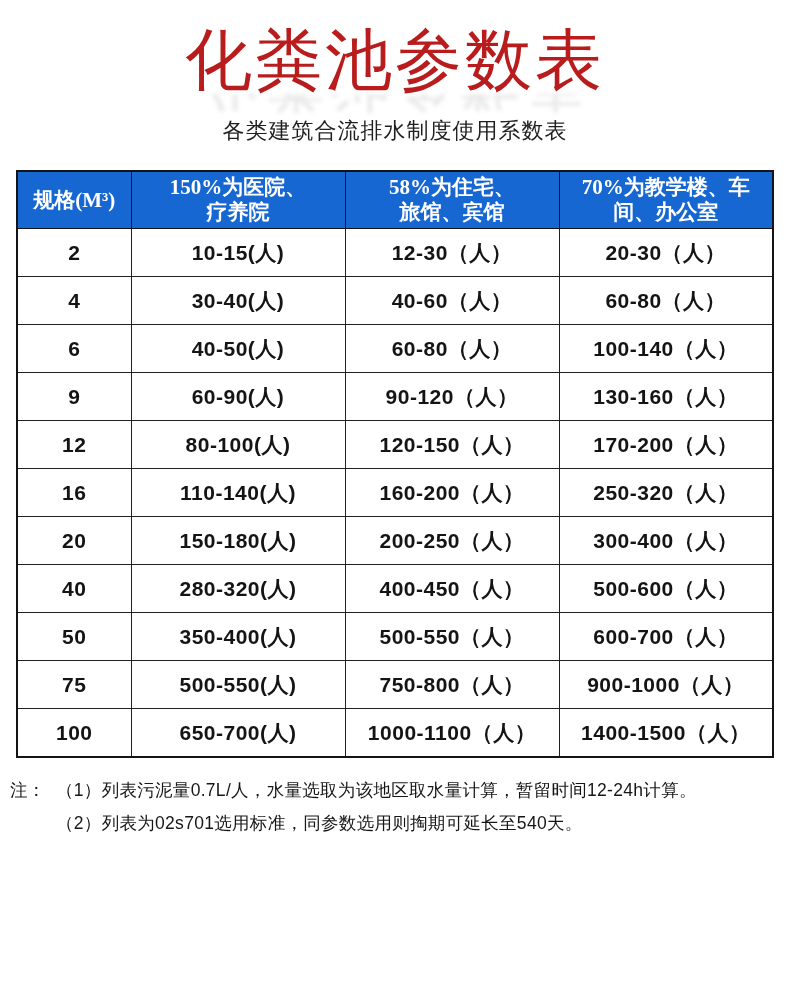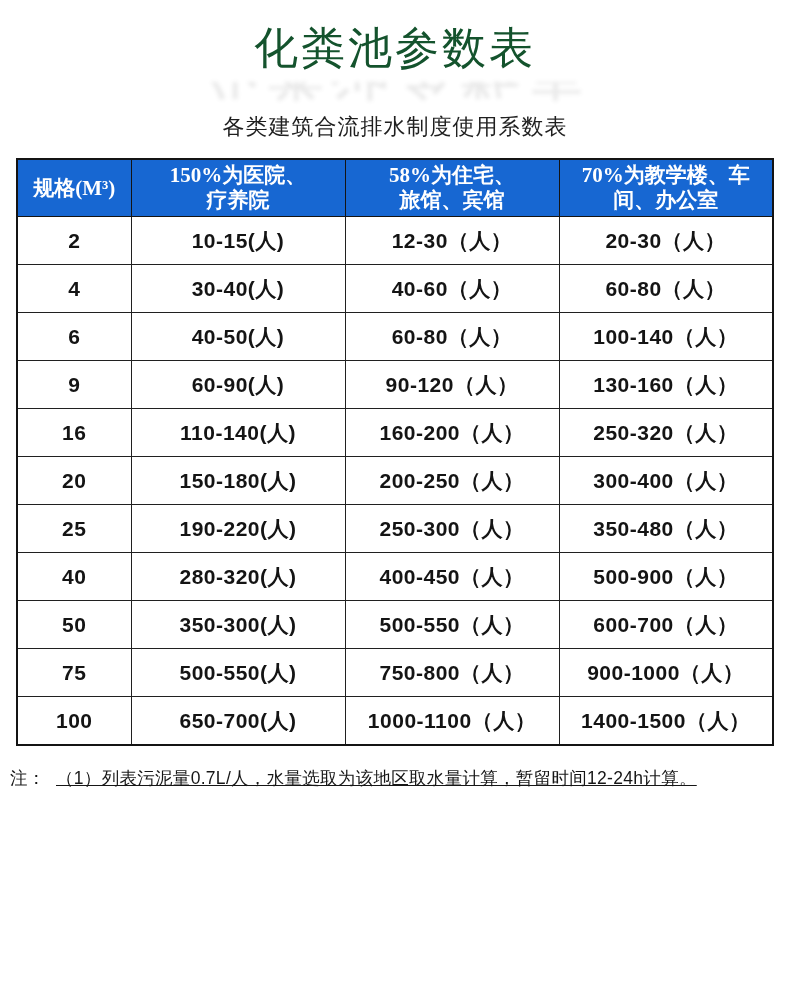--- a/index.html
+++ b/index.html
@@ -7,26 +7,26 @@
     width: 790px;
     height: 995px;
     position: relative;
     overflow: hidden;
     background: #ffffff;
     font-family: "Liberation Sans", sans-serif;
     color: #111111;
   }
   
   .title {
-    margin-top: 10px;
-    text-align: center;
-    font-size: 44px;
+    margin-top: 22px;
+    text-align: center;
+    font-size: 67px;
     font-weight: 300;
     letter-spacing: 3px;
-    color: #14532d;
+    color: #b91c1c;
     line-height: 76px;
     height: 76px;
   }
   .title-reflect-clip {
     height: 22px;
     overflow: hidden;
     margin-top: -4px;
     opacity: 0.13;
     filter: blur(2px);
     pointer-events: none;
@@ -35,31 +35,30 @@
     text-align: center;
     font-size: 62px;
     font-weight: 300;
     letter-spacing: 3px;
     color: #555;
     line-height: 70px;
     transform: scaleY(-1);
     transform-origin: center 12px;
   }
   .subtitle {
-    margin-top: 8px;
     text-align: center;
     font-size: 22px;
     letter-spacing: 1px;
     color: #1f1f1f;
     font-weight: 400;
   }
   
   table.param-table {
     width: 758px;
-    margin: 16px auto 0 auto;
+    margin: 24px auto 0 auto;
     border-collapse: collapse;
     border: 2px solid #141414;
     table-layout: fixed;
   }
   .param-table col.c1 { width: 114px; }
   .param-table col.c2 { width: 214px; }
   .param-table col.c3 { width: 214px; }
   .param-table col.c4 { width: 214px; }
   .param-table th {
     background: #1767d2;
@@ -96,21 +95,20 @@
     flex: 0 0 auto;
     width: 46px;
     line-height: 33px;
     font-weight: 400;
   }
   .notes-items { flex: 1 1 auto; }
   .note-line {
     line-height: 33px;
     font-weight: 400;
     letter-spacing: 0.3px;
-    text-decoration: underline;
   }
 </style>
 </head>
 <body>
 
 <div class="title">化粪池参数表</div>
 
 <div class="title-reflect-clip">
   <div class="title-reflect">化粪池参数表</div>
 </div>
@@ -154,46 +152,46 @@
         <td>60-80（人）</td>
         <td>100-140（人）</td>
       </tr>
       <tr>
         <td>9</td>
         <td>60-90(人)</td>
         <td>90-120（人）</td>
         <td>130-160（人）</td>
       </tr>
       <tr>
+        <td>12</td>
+        <td>80-100(人)</td>
+        <td>120-150（人）</td>
+        <td>170-200（人）</td>
+      </tr>
+      <tr>
         <td>16</td>
         <td>110-140(人)</td>
         <td>160-200（人）</td>
         <td>250-320（人）</td>
       </tr>
       <tr>
         <td>20</td>
         <td>150-180(人)</td>
         <td>200-250（人）</td>
         <td>300-400（人）</td>
       </tr>
       <tr>
-        <td>25</td>
-        <td>190-220(人)</td>
-        <td>250-300（人）</td>
-        <td>350-480（人）</td>
-      </tr>
-      <tr>
         <td>40</td>
         <td>280-320(人)</td>
         <td>400-450（人）</td>
-        <td>500-900（人）</td>
+        <td>500-600（人）</td>
       </tr>
       <tr>
         <td>50</td>
-        <td>350-300(人)</td>
+        <td>350-400(人)</td>
         <td>500-550（人）</td>
         <td>600-700（人）</td>
       </tr>
       <tr>
         <td>75</td>
         <td>500-550(人)</td>
         <td>750-800（人）</td>
         <td>900-1000（人）</td>
       </tr>
       <tr>
@@ -202,14 +200,15 @@
         <td>1000-1100（人）</td>
         <td>1400-1500（人）</td>
       </tr>
     </tbody>
 </table>
 
 <div class="notes">
   <div class="notes-label">注：</div>
   <div class="notes-items" id="notes-items">
       <div class="note-line">（1）列表污泥量0.7L/人，水量选取为该地区取水量计算，暂留时间12-24h计算。</div>
+      <div class="note-line">（2）列表为02s701选用标准，同参数选用则掏期可延长至540天。</div>
     </div>
 </div>
 
 </body></html>

